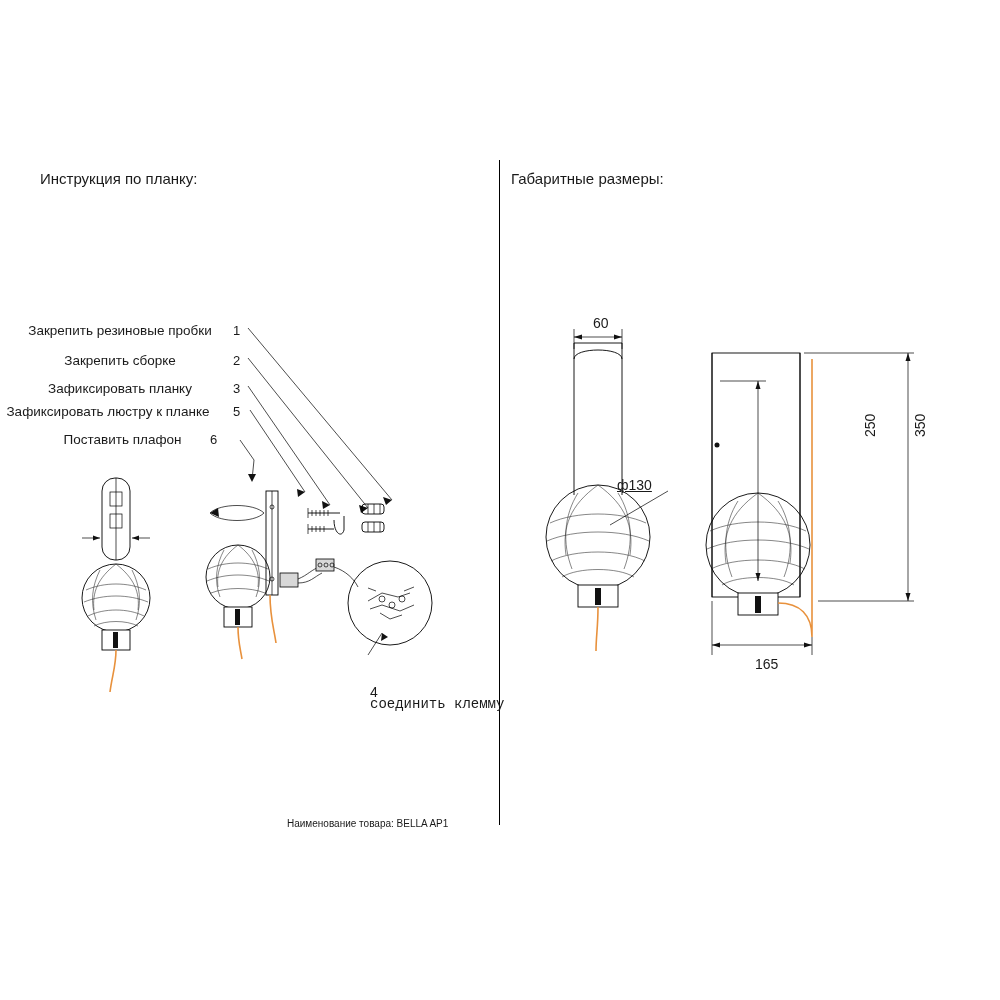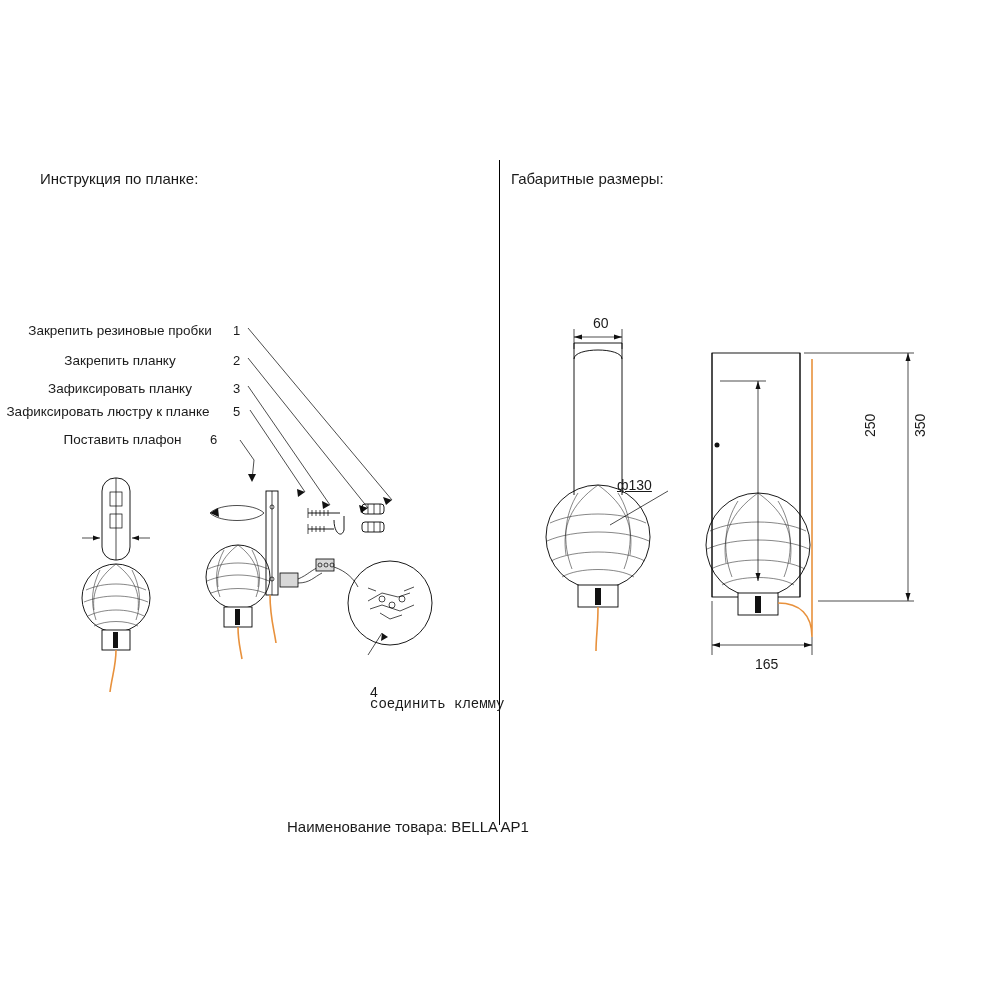--- a/index.html
+++ b/index.html
@@ -46,46 +46,46 @@
     font-size: 14px;
     color: #1a1a1a;
     white-space: nowrap;
   }
   .caption {
     font-size: 14px;
     color: #1a1a1a;
     white-space: nowrap;
   }
   .footer {
-    font-size: 15px;
+    font-size: 10px;
     color: #1a1a1a;
     white-space: nowrap;
   }
   svg { display: block; overflow: visible; }
   .ln { stroke: #000; stroke-width: 0.9; fill: none; }
   .ln-thin { stroke: #000; stroke-width: 0.7; fill: none; }
   .mesh { stroke: #222; stroke-width: 0.55; fill: none; }
   .cord { stroke: #e8913c; stroke-width: 1.6; fill: none; }
   .fillblack { fill: #111; }
   .fillwhite { fill: #fff; stroke: #000; stroke-width: 0.9; }
   .fillgray { fill: #d8d8d8; stroke: #000; stroke-width: 0.8; }
 </style>
 </head>
 <body>
 
 <div id="page">
 
   <div class="abs divider"></div>
 
-  <div class="abs section-title" style="left:40px; top:170px;">Инструкция по планке:</div>
+  <div class="abs section-title" style="left:40px; top:170px;">Инструкция по планку:</div>
 
   <div class="abs step-label" style="left:20px; top:323px; width:200px;">Закрепить резиновые пробки</div>
   <div class="abs step-num" style="left:233px; top:323px;">1</div>
 
-  <div class="abs step-label" style="left:20px; top:353px; width:200px;">Закрепить планку</div>
+  <div class="abs step-label" style="left:20px; top:353px; width:200px;">Закрепить сборке</div>
   <div class="abs step-num" style="left:233px; top:353px;">2</div>
 
   <div class="abs step-label" style="left:20px; top:381px; width:200px;">Зафиксировать планку</div>
   <div class="abs step-num" style="left:233px; top:381px;">3</div>
 
   <div class="abs step-label" style="left:2px; top:404px; width:212px;">Зафиксировать люстру к планке</div>
   <div class="abs step-num" style="left:233px; top:404px;">5</div>
 
   <div class="abs step-label" style="left:40px; top:432px; width:165px;">Поставить плафон</div>
   <div class="abs step-num" style="left:210px; top:432px;">6</div>

